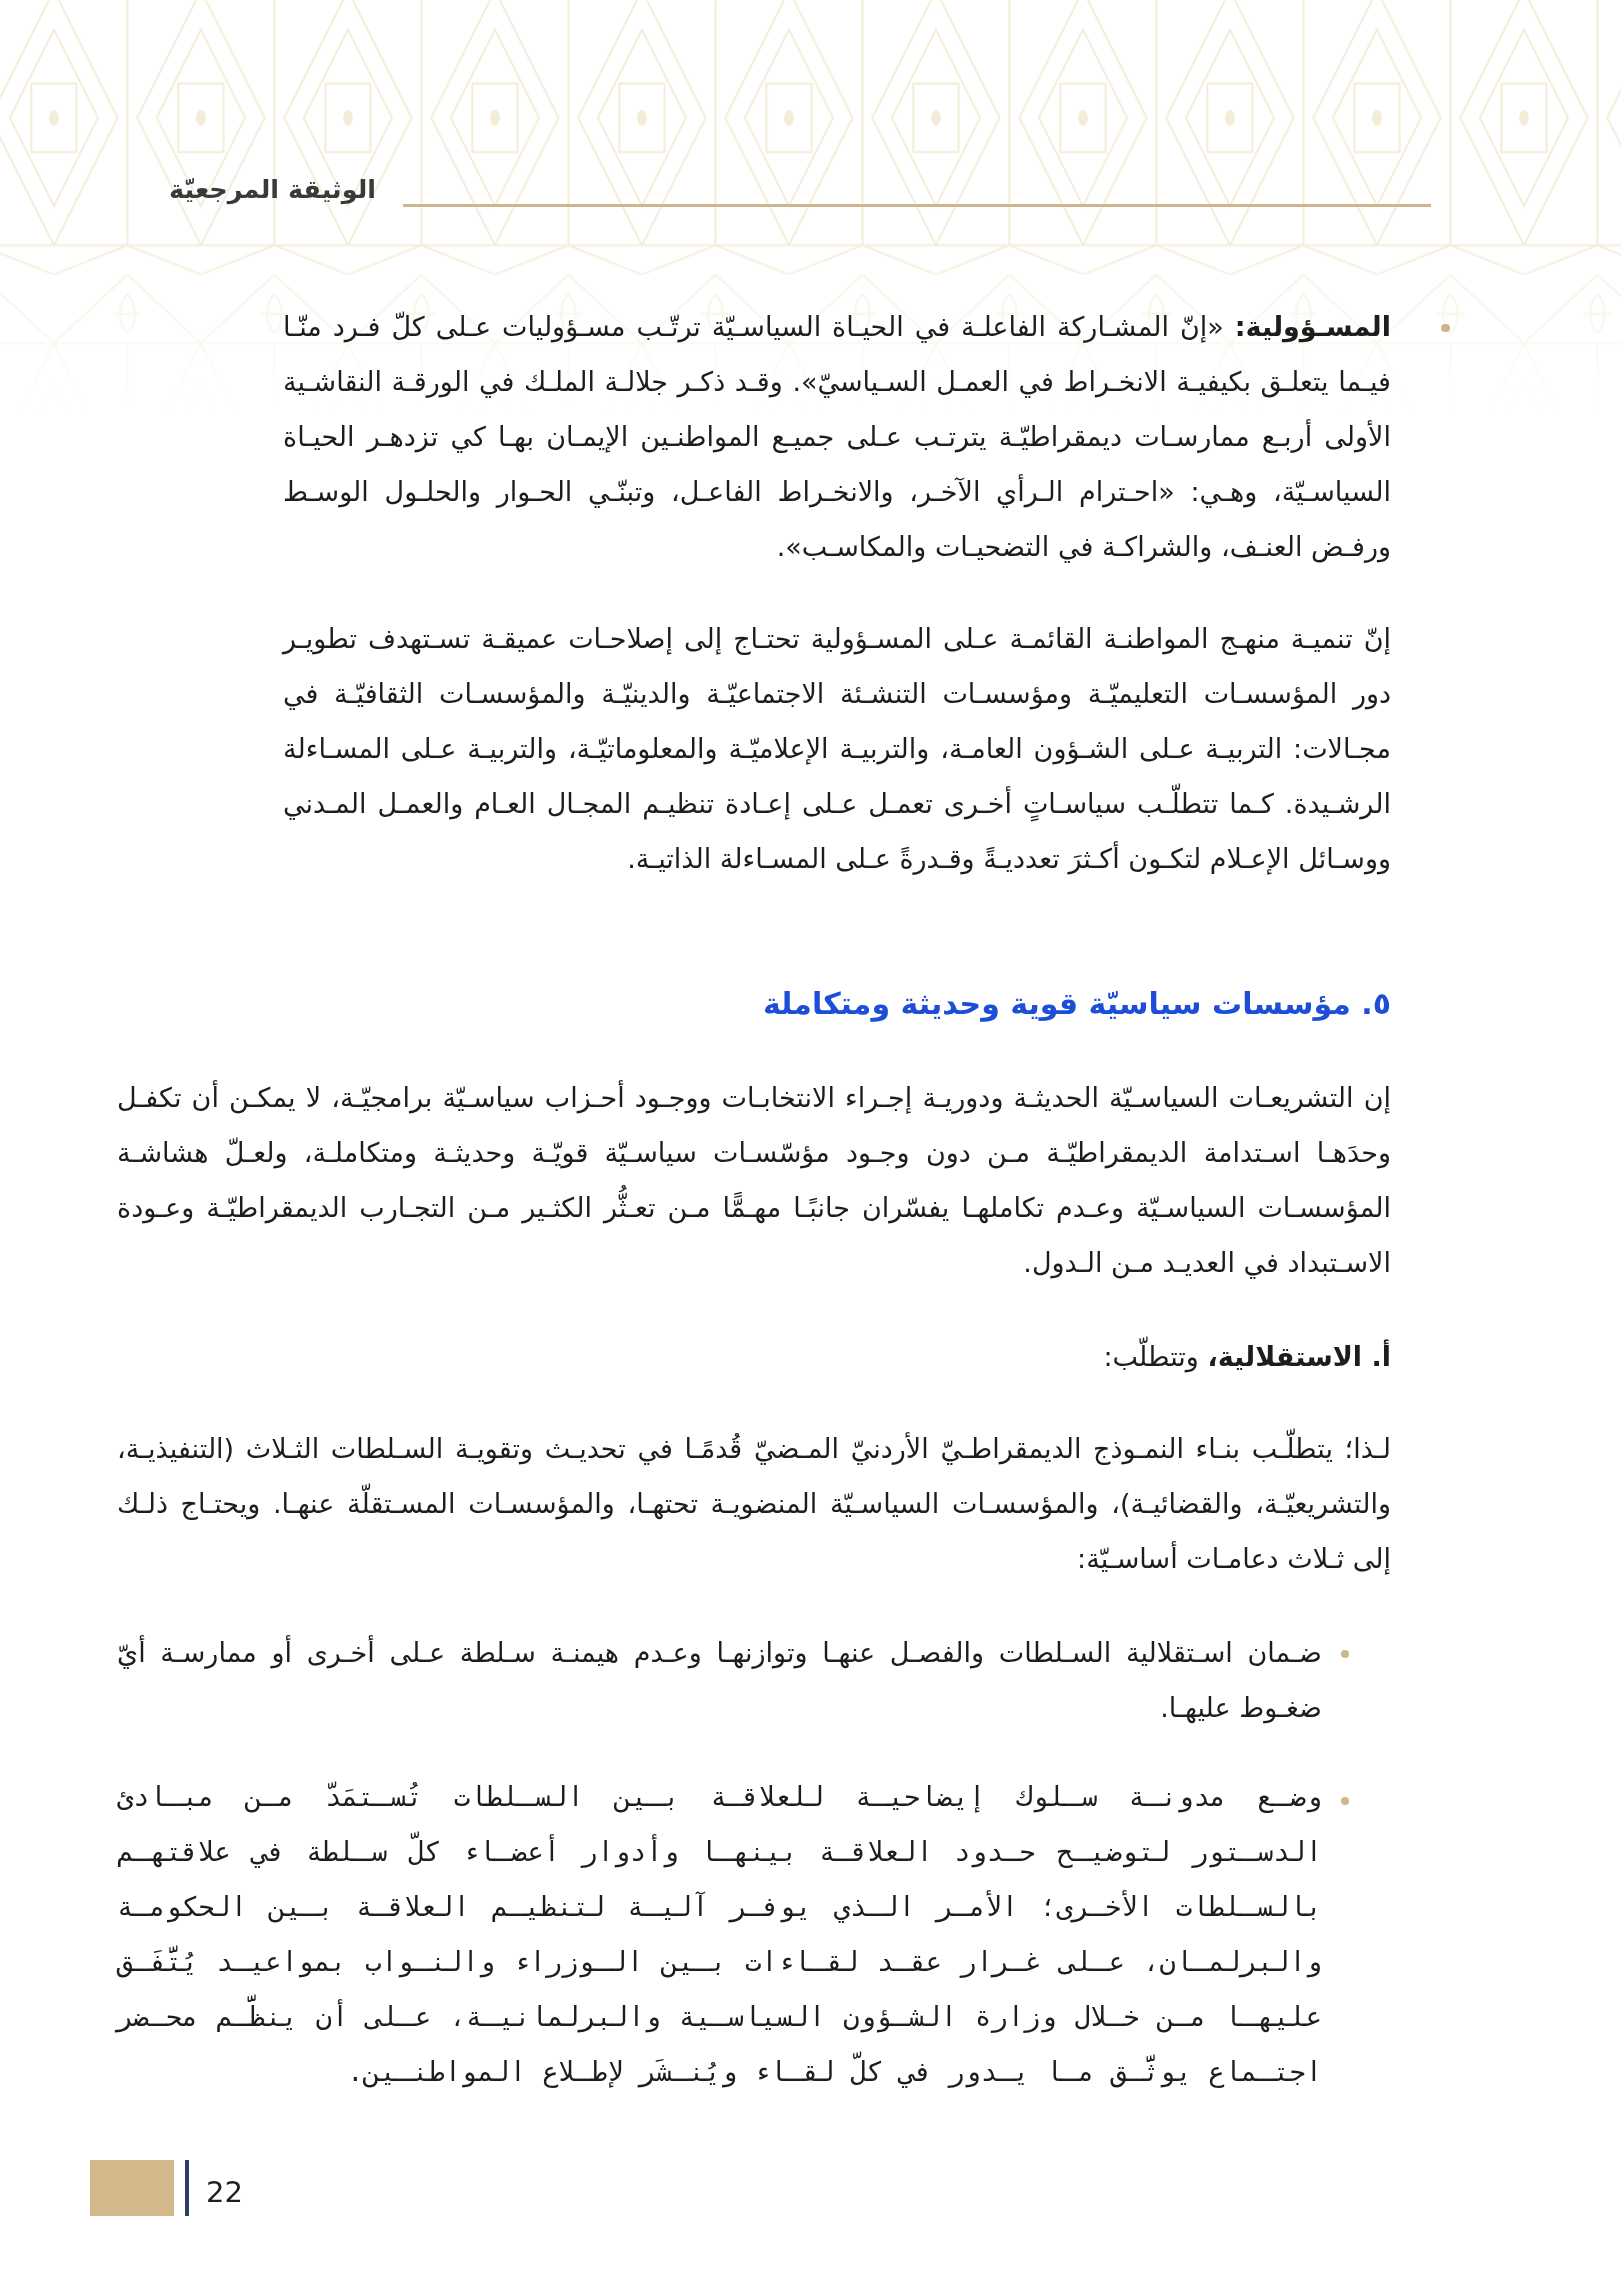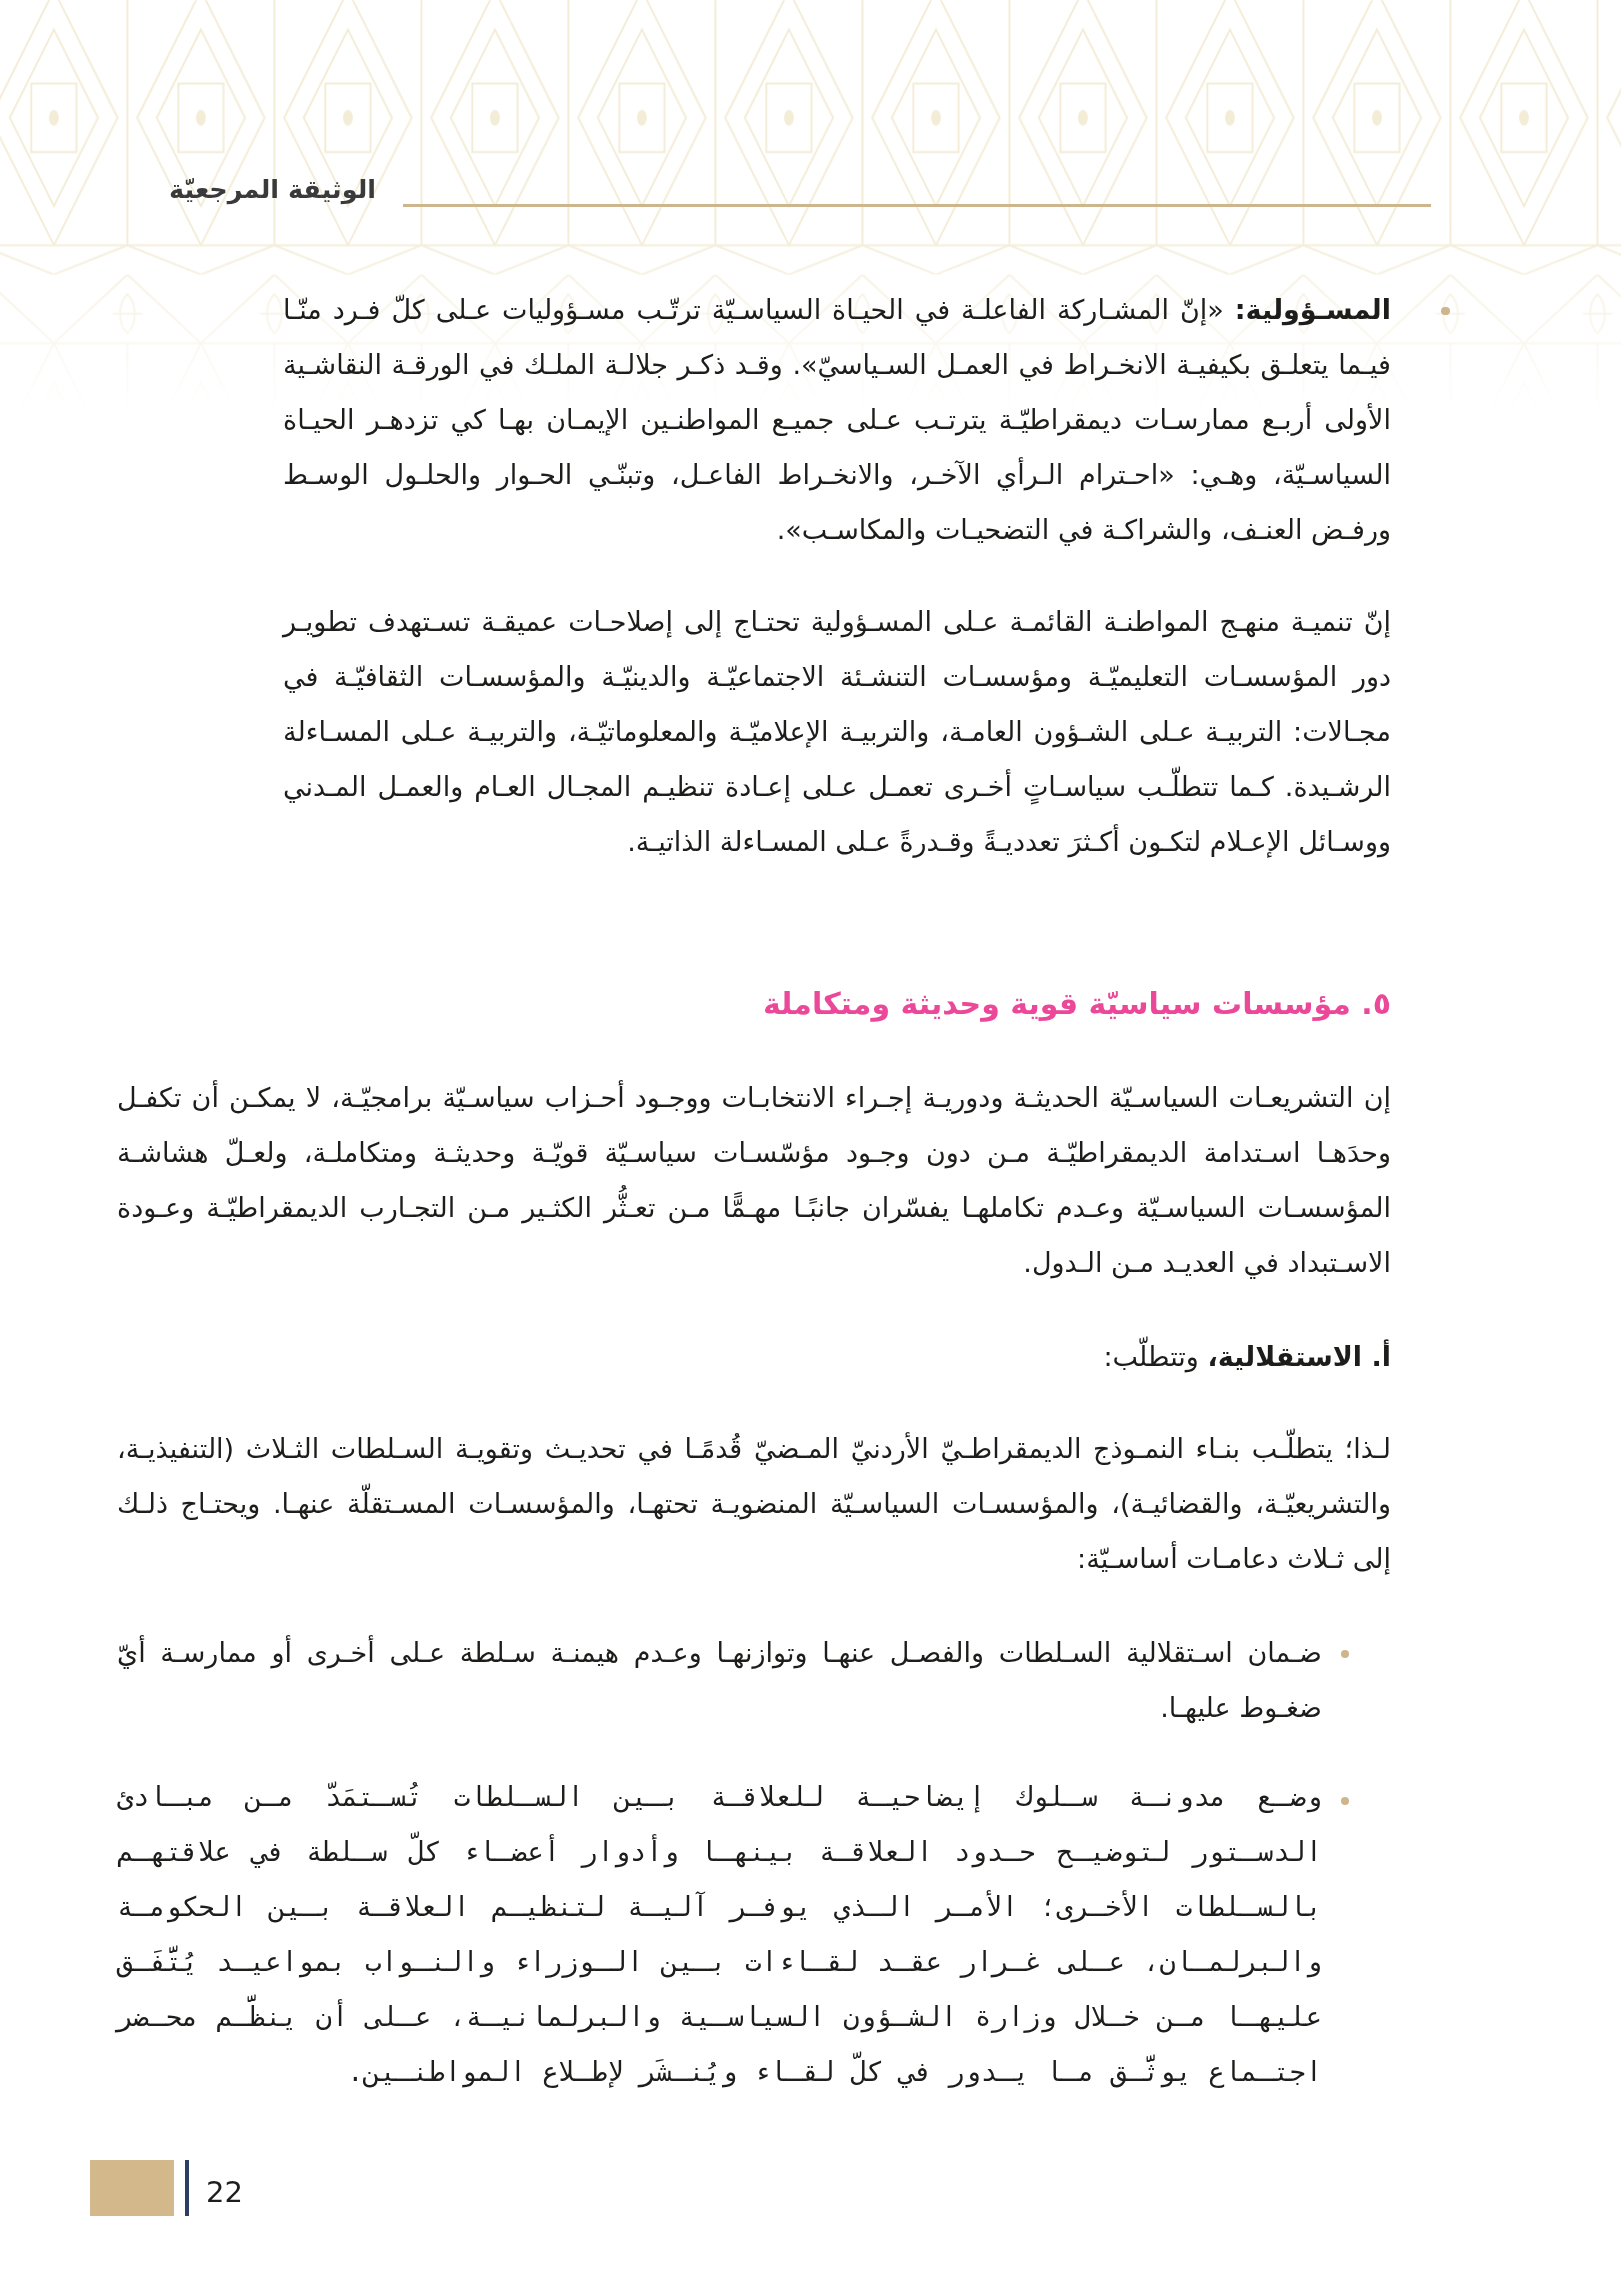--- a/index.html
+++ b/index.html
@@ -46,21 +46,21 @@
     .header-rule {
       position: absolute;
       left: 276px;
       right: 0;
       top: 30px;
       height: 2.9px;
       background: #cdb68e;
     }
     .content {
       position: absolute;
-      top: 282px;
+      top: 299px;
       right: 230px;
       width: 1108px;
       z-index: 2;
       direction: rtl;
       text-align: justify;
       text-align-last: right;
       font-size: 27px;
       line-height: 55px;
     }
     .content.lower {
@@ -82,21 +82,21 @@
     }
     .para {
       margin: 0;
     }
     .bold {
       font-weight: bold;
     }
     .section-heading {
       font-size: 30px;
       font-weight: bold;
-      color: #ec4899;
+      color: #1d4ed8;
       line-height: 55px;
       margin: 0;
     }
     .sub-heading {
       font-weight: bold;
     }
     .footer {
       position: absolute;
       left: 90px;
       top: 2157px;

